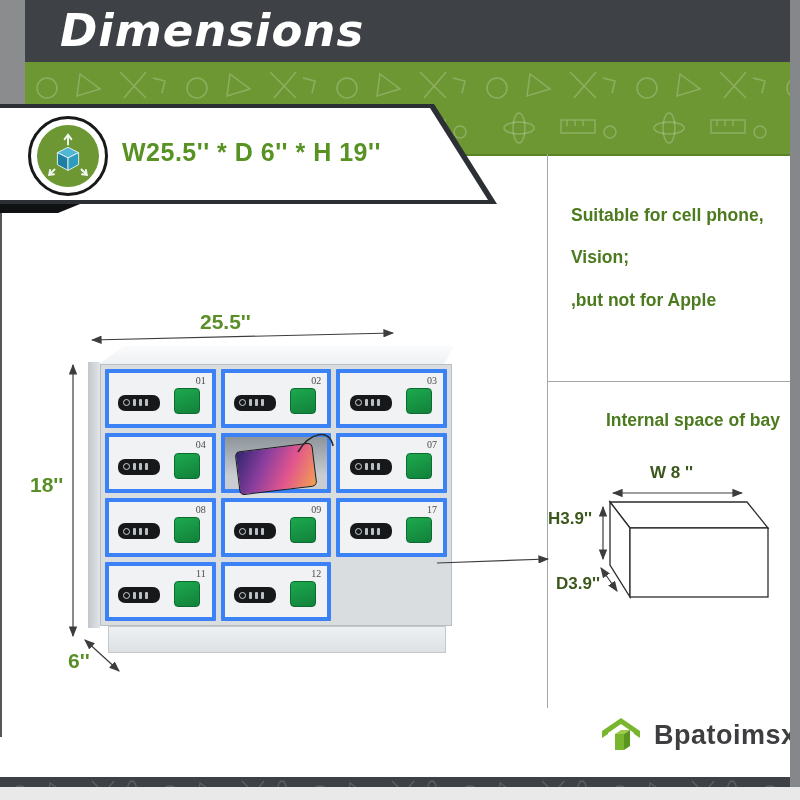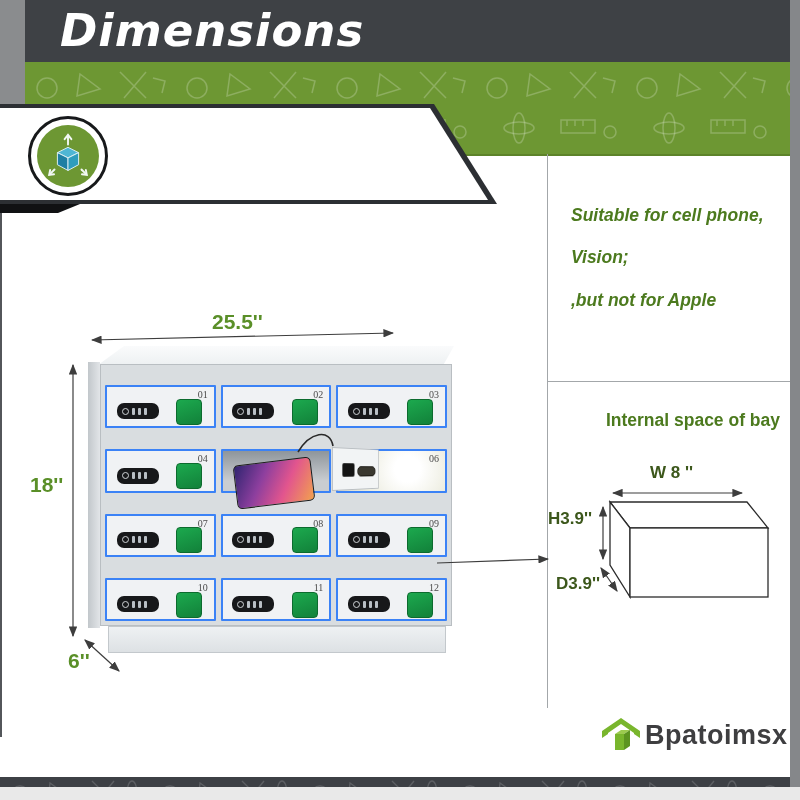--- a/index.html
+++ b/index.html
@@ -24,40 +24,40 @@
   .badge-icon-inner{width:62px;height:62px;border-radius:50%;background:#6d9733;
               display:flex;align-items:center;justify-content:center;}
   .badge-text{position:absolute;left:122px;top:138px;z-index:7;color:#579222;
               font-size:25px;font-weight:bold;letter-spacing:0.5px;}
   .left-edge{position:absolute;left:0;top:213px;width:2px;height:524px;background:#53565a;z-index:4;}
 
   
   .panel{position:absolute;left:547px;top:154px;width:243px;height:554px;
          border-left:1px solid #a3a7aa;z-index:2;box-sizing:border-box;}
   .panel-section1{height:228px;border-bottom:1px solid #a3a7aa;box-sizing:border-box;
-                  padding:40px 10px 0 23px;font-style:italic;}
+                  padding:40px 10px 0 23px;}
   .note-line{color:#4c7a1e;font-size:17.5px;font-weight:bold;line-height:2.42;}
   .panel-section2{box-sizing:border-box;padding:28px 10px 0 24px;}
   .internal-heading{color:#4c7a1e;font-size:17.5px;font-weight:bold;text-align:right;}
 
   .dim-label{position:absolute;z-index:9;color:#5a8f28;font-weight:bold;font-size:21px;}
   .small-dim-label{position:absolute;z-index:9;color:#3c571b;font-weight:bold;font-size:17px;}
 
   
   .cab-top{position:absolute;left:98px;top:346px;width:356px;height:18px;z-index:2;
            background:linear-gradient(180deg,#fafbfc,#eef1f3);
            clip-path:polygon(0 100%,26px 0,100% 0,97% 100%);border-bottom:1px solid #c9ced2;}
   .cab-side{position:absolute;left:88px;top:362px;width:12px;height:266px;z-index:2;
             background:linear-gradient(90deg,#c2c7cb,#e2e5e8);}
   .cab-body{position:absolute;left:100px;top:364px;width:352px;height:262px;z-index:2;
             background:#d9dde0;border:1px solid #b9bec2;box-sizing:border-box;padding:4px;
             display:grid;grid-template-columns:repeat(3,1fr);grid-template-rows:repeat(4,1fr);gap:5px;}
   .cab-base{position:absolute;left:108px;top:626px;width:338px;height:27px;z-index:1;
             background:linear-gradient(180deg,#eef1f3,#dde1e4);border:1px solid #c3c8cc;box-sizing:border-box;}
-  .bay{position:relative;background:#f0f2f4;border:2px solid #3b82f6;border-radius:1px;overflow:visible;margin-top:16px;}
+  .bay{position:relative;background:#f0f2f4;border:4px solid #3b82f6;border-radius:1px;overflow:visible;}
   .bay-number{position:absolute;top:2px;right:6px;font-family:"Liberation Serif",serif;
               font-size:10px;color:#4a4a4a;z-index:3;}
   .lock{position:absolute;left:9%;top:42%;width:42px;height:16px;background:#17181a;border-radius:7px;
         display:flex;align-items:center;gap:3px;padding-left:5px;box-sizing:border-box;z-index:2;}
   .lock-keyhole{width:7px;height:7px;border-radius:50%;border:1.5px solid #cfd3d6;box-sizing:border-box;}
   .lock-dial{width:3px;height:7px;background:#b9bfc5;border-radius:1px;}
   .bay-button{position:absolute;right:11%;top:30%;width:24px;height:24px;border-radius:4px;
               background:linear-gradient(160deg,#1ca94e,#12813a);border:1px solid #0c6b2e;z-index:2;}
   .bay-open-empty{background:linear-gradient(180deg,#8e959b,#c9cdd1 75%);}
   .phone{position:absolute;left:12px;top:10px;width:76px;height:42px;border-radius:5px;
@@ -68,21 +68,21 @@
               border:1px solid #b9bec2;transform:perspective(300px) rotateY(35deg);
               transform-origin:left center;z-index:2;}
   .door-lockback{position:absolute;left:20%;top:36%;width:16px;height:14px;background:#141414;border-radius:2px;}
   .door-latch{position:absolute;right:4px;top:42%;width:24px;height:9px;background:#3a3830;
               border:1px solid #14120e;border-radius:5px;}
 
   
   .overlay{position:absolute;inset:0;width:800px;height:800px;z-index:8;pointer-events:none;}
 
   
-  .brand{position:absolute;left:597px;top:710px;height:50px;display:flex;align-items:center;z-index:5;}
+  .brand{position:absolute;left:597px;top:710px;height:50px;display:flex;align-items:center;gap:9px;z-index:5;}
   .brand-name{font-size:27px;font-weight:bold;color:#3e3e40;letter-spacing:0.5px;}
   .footer-band{position:absolute;left:0;top:777px;width:800px;height:23px;background:#3d4045;z-index:6;}
 </style>
 </head>
 <body>
 
 <div class="page">
 
   <div class="header-band"></div>
   <div class="left-stripe"></div>
@@ -122,20 +122,21 @@
             <path d="M9.5 42.5 L8.5 47.5 L13.5 47"></path>
           <path d="M42 42 L47 47"></path>
             <path d="M42.5 47 L47.5 47.5 L46.5 42.5"></path>
         </g>
         <polygon points="28,19 39,24.5 28,30 17,24.5" fill="#4fb6d4" stroke="#dff0f6" stroke-width="1"></polygon>
         <polygon points="17,24.5 28,30 28,43 17,37" fill="#1f7fa3" stroke="#dff0f6" stroke-width="1"></polygon>
         <polygon points="39,24.5 28,30 28,43 39,37" fill="#2e9dbd" stroke="#dff0f6" stroke-width="1"></polygon>
       </svg>
     </div>
   </div>
+  <div class="badge-text">W25.5'' * D 6'' * H 19''</div>
   <div class="left-edge"></div>
 
   <div class="panel">
     <div class="panel-section1">
       <div class="note-line">Suitable for cell phone,</div>
       <div class="note-line">Vision;</div>
       <div class="note-line">,but not for Apple</div>
     </div>
     <div class="panel-section2">
       <div class="internal-heading">Internal space of bay</div>
@@ -184,27 +185,20 @@
           <span class="lock-keyhole"></span>
           <span class="lock-dial"></span>
           <span class="lock-dial"></span>
           <span class="lock-dial"></span>
         </span>
       <span class="bay-button"></span>
     </div>
     <div class="bay bay-open-empty">
       <span class="phone"></span>
     </div>
-    <div class="bay bay-open-door">
-      <span class="bay-number">06</span>
-      <span class="door-panel">
-        <span class="door-lockback"></span>
-        <span class="door-latch"></span>
-      </span>
-    </div>
 
     <div class="bay">
       <span class="bay-number">07</span>
       <span class="lock">
           <span class="lock-keyhole"></span>
           <span class="lock-dial"></span>
           <span class="lock-dial"></span>
           <span class="lock-dial"></span>
         </span>
       <span class="bay-button"></span>
@@ -224,21 +218,21 @@
       <span class="lock">
           <span class="lock-keyhole"></span>
           <span class="lock-dial"></span>
           <span class="lock-dial"></span>
           <span class="lock-dial"></span>
         </span>
       <span class="bay-button"></span>
     </div>
 
     <div class="bay">
-      <span class="bay-number">10</span>
+      <span class="bay-number">17</span>
       <span class="lock">
           <span class="lock-keyhole"></span>
           <span class="lock-dial"></span>
           <span class="lock-dial"></span>
           <span class="lock-dial"></span>
         </span>
       <span class="bay-button"></span>
     </div>
     <div class="bay">
       <span class="bay-number">11</span>
@@ -255,21 +249,21 @@
       <span class="lock">
           <span class="lock-keyhole"></span>
           <span class="lock-dial"></span>
           <span class="lock-dial"></span>
           <span class="lock-dial"></span>
         </span>
       <span class="bay-button"></span>
     </div>
   </div>
 
-  <div class="dim-label" style="left:212px;top:310px;">25.5''</div>
+  <div class="dim-label" style="left:200px;top:310px;">25.5''</div>
   <div class="dim-label" style="left:30px;top:473px;">18''</div>
   <div class="dim-label" style="left:68px;top:649px;">6''</div>
   <div class="small-dim-label" style="left:650px;top:463px;">W 8 ''</div>
   <div class="small-dim-label" style="left:548px;top:509px;">H3.9''</div>
   <div class="small-dim-label" style="left:556px;top:574px;">D3.9''</div>
 
   <svg class="overlay" viewBox="0 0 800 800">
     <defs>
       <marker id="mE" markerWidth="9" markerHeight="7" refX="8" refY="3.5" orient="auto">
         <path d="M0,0 L9,3.5 L0,7 Z" fill="#3d3d3d"></path>

